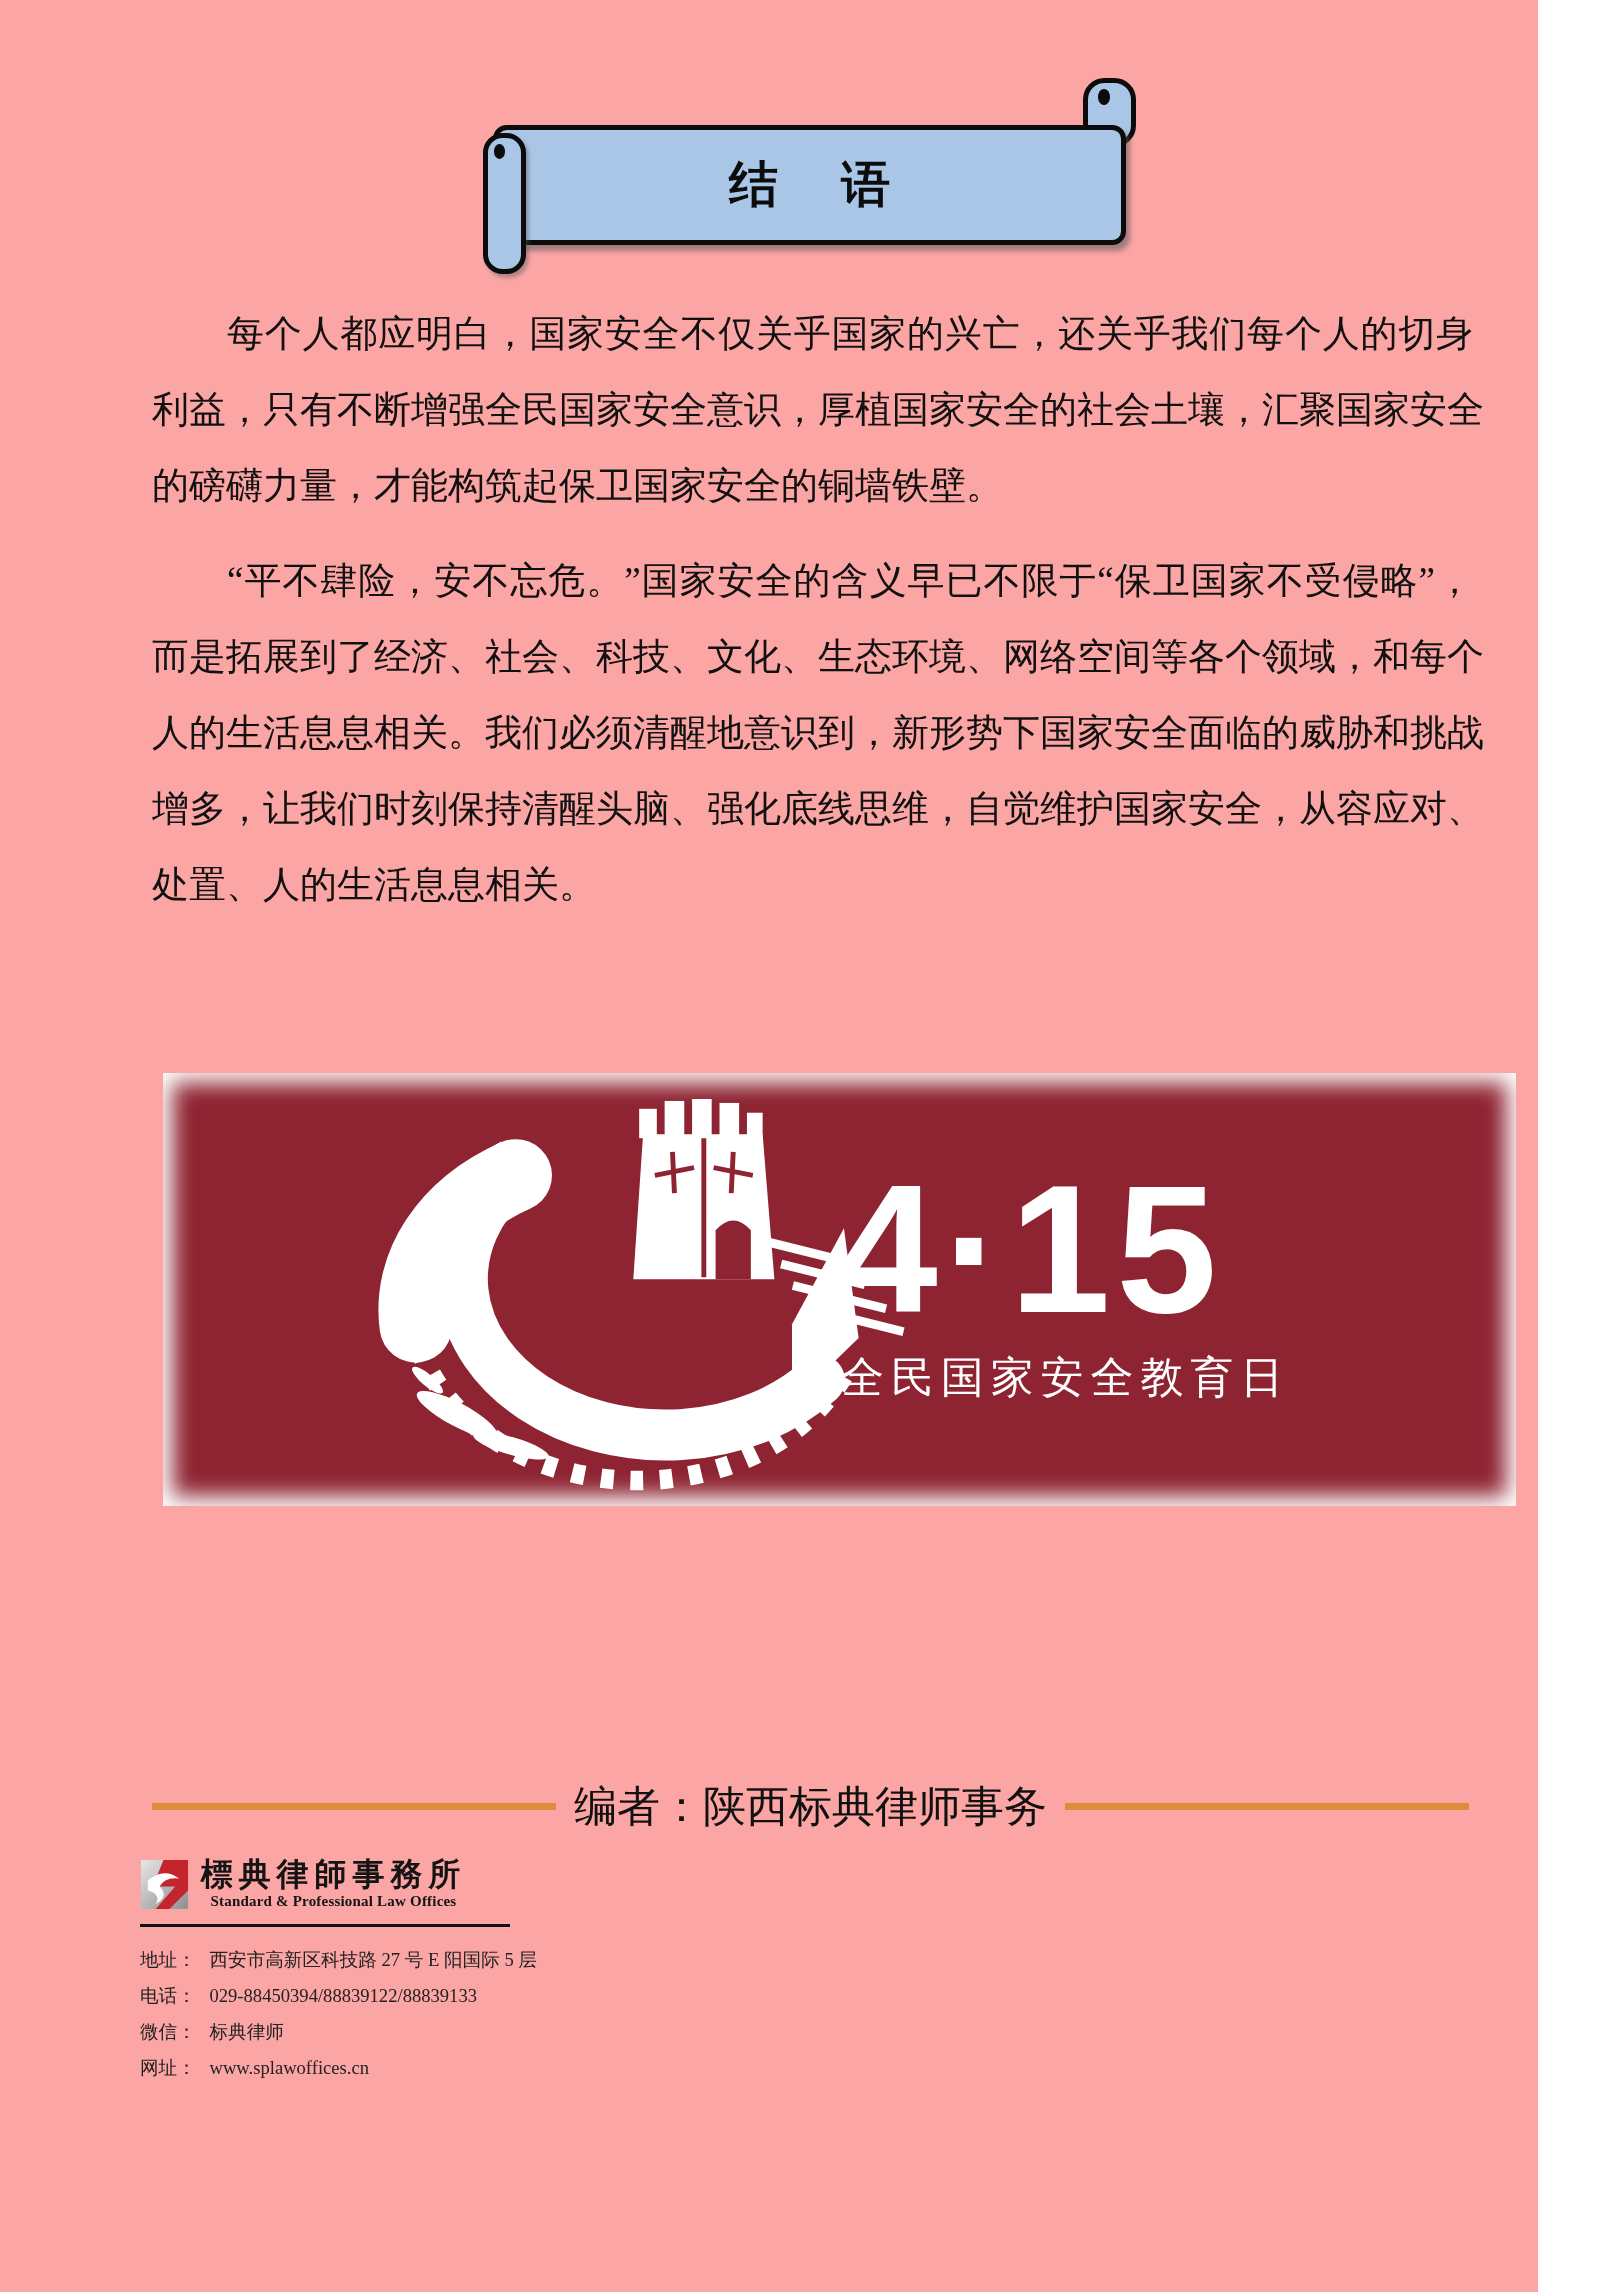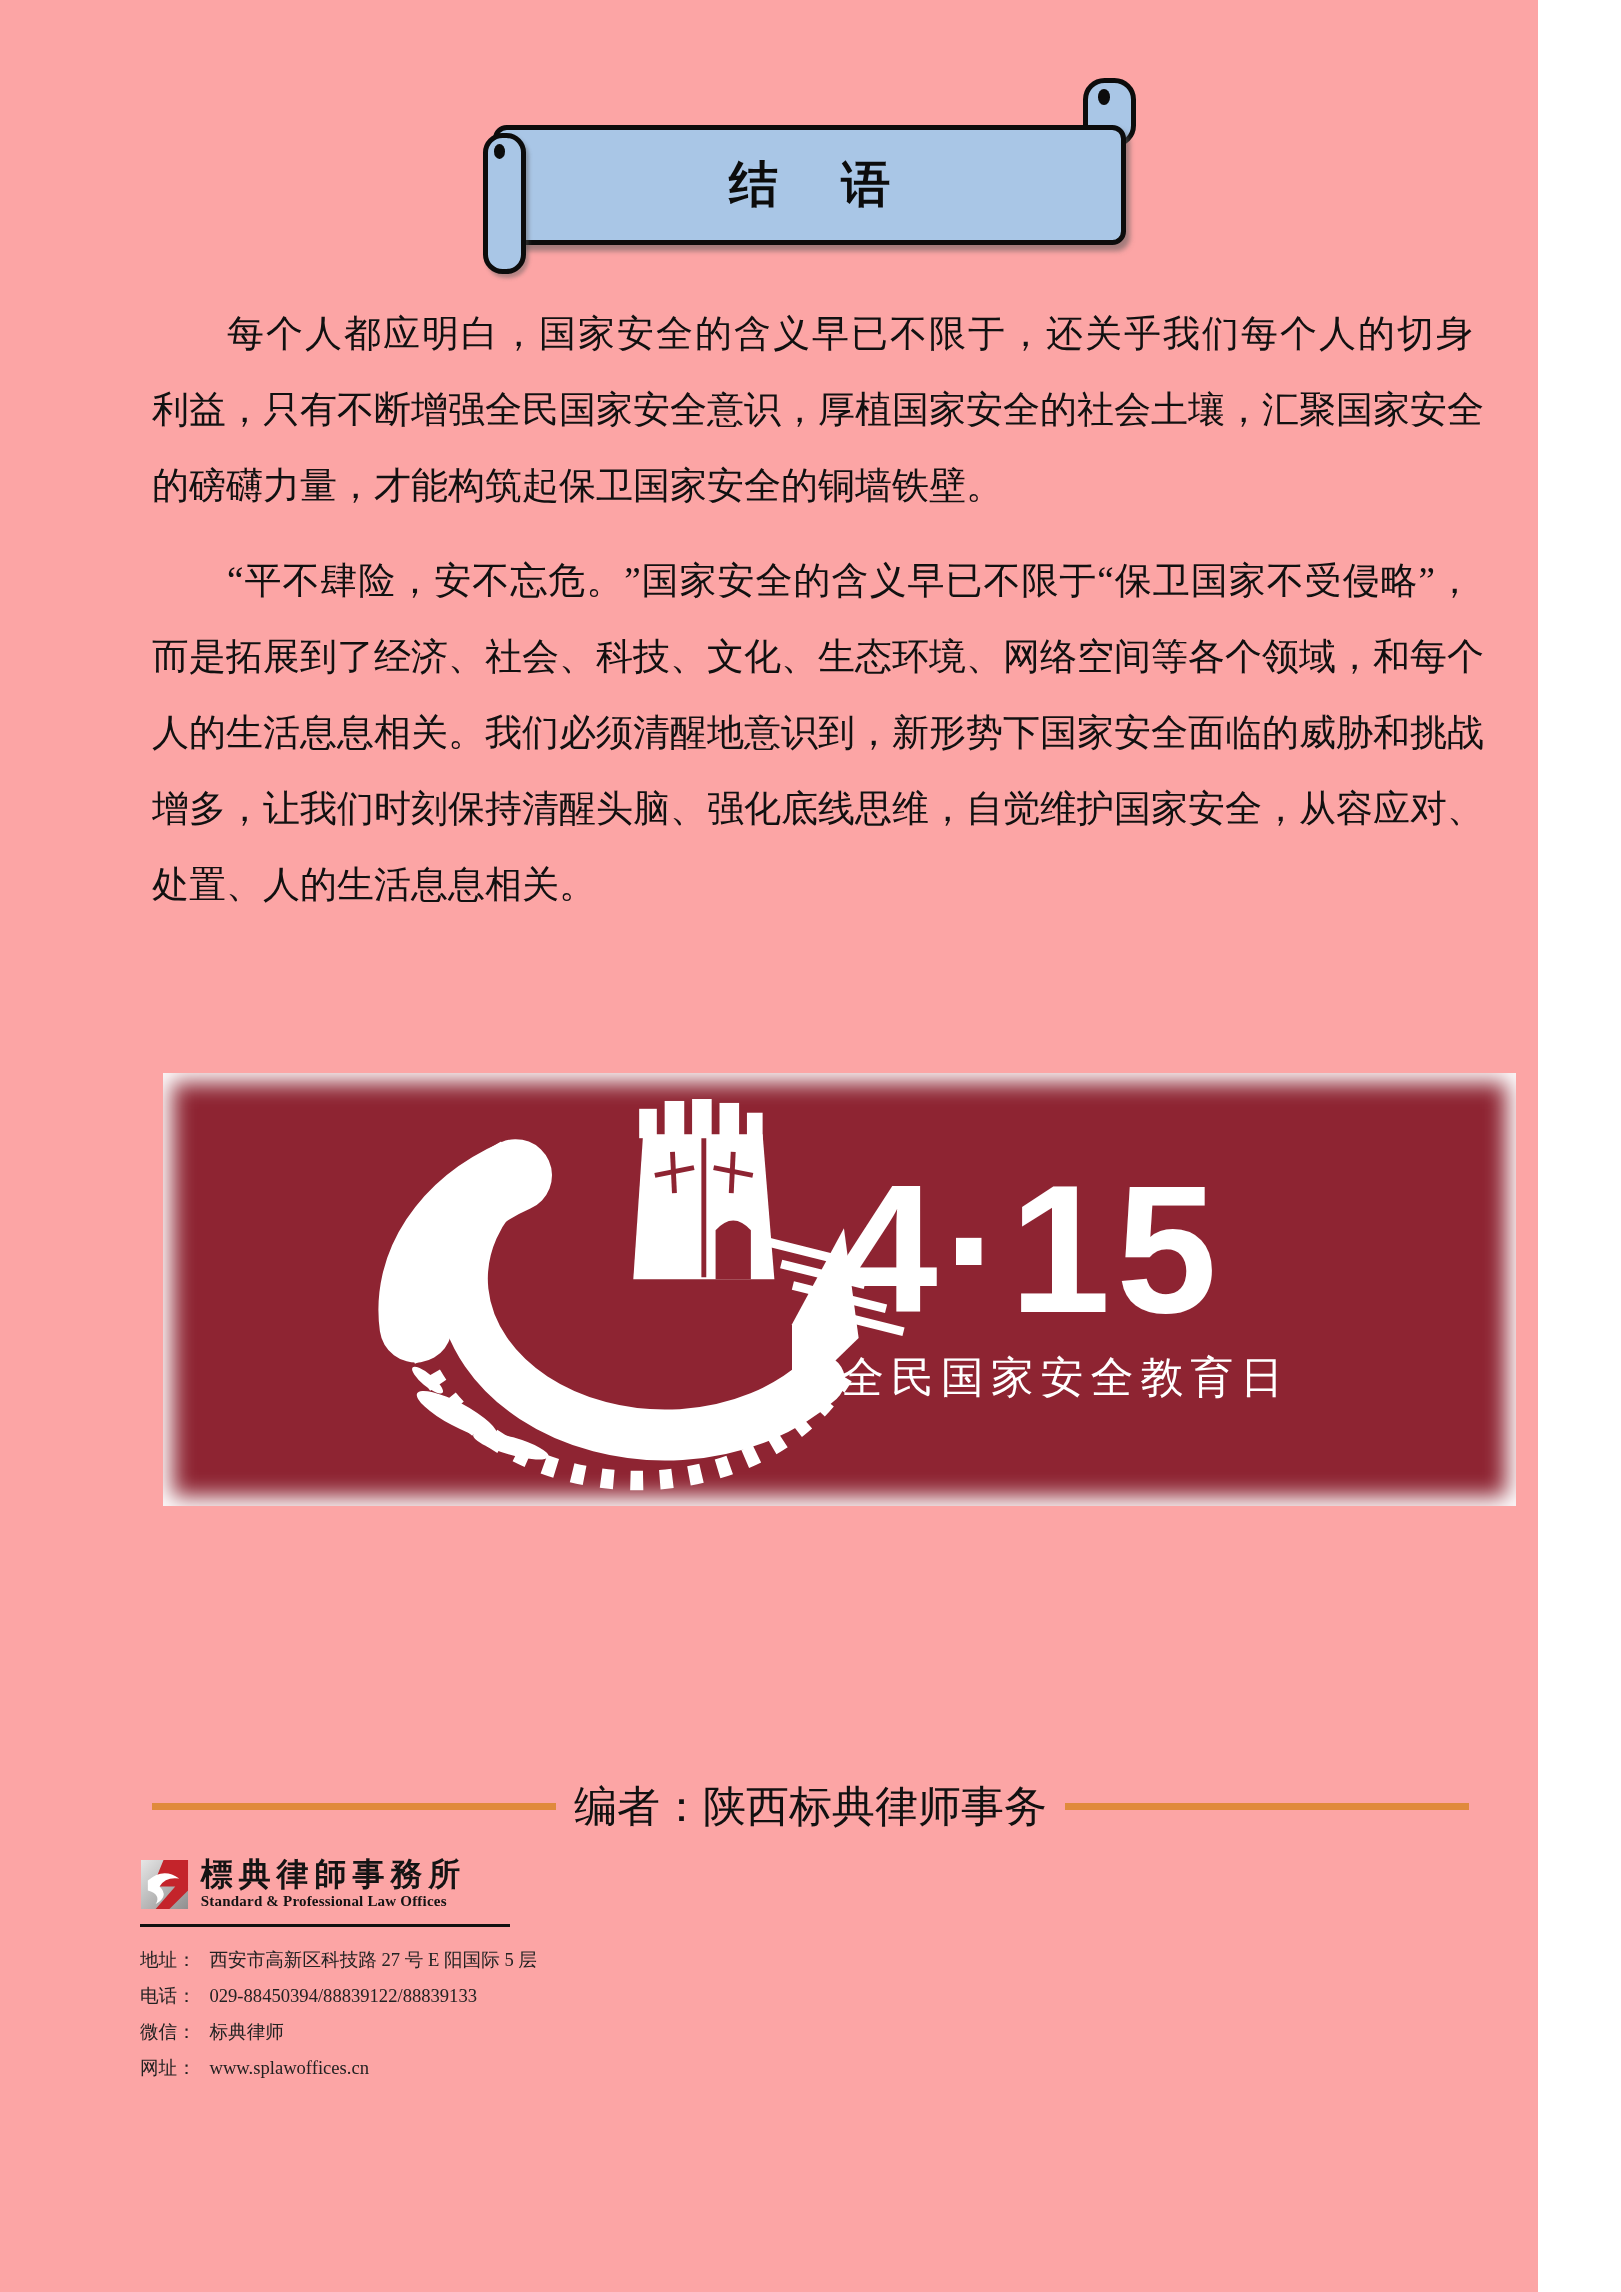--- a/index.html
+++ b/index.html
@@ -43,21 +43,21 @@
     font-weight:normal;font-size:43px;color:#fff;letter-spacing:6.9px;}
 
   
   .editor{position:absolute;left:0;top:1772px;width:1621px;height:69px;
     display:flex;align-items:center;justify-content:center;gap:18px;}
   .editor .oline{width:404px;height:6.9px;background:#e08a3c;}
   .editor .etext{font-size:43px;color:#111;}
 
   
   .firm{position:absolute;left:140px;top:1857px;width:588px;}
-  .firm .logorow{display:flex;align-items:flex-start;gap:11.8px;}
+  .firm .logorow{display:flex;align-items:flex-start;gap:11.8px;text-align:center;}
   .firm .mark{width:49px;height:55px;flex:0 0 auto;}
   .firm .nameblock{display:flex;flex-direction:column;}
   .firm .cn{font-size:32px;font-weight:bold;letter-spacing:5.9px;color:#141414;line-height:35px;}
   .firm .en{font-size:15px;font-weight:bold;color:#141414;letter-spacing:0.2px;line-height:19.6px;}
   .firm .rule{margin-top:11.8px;width:370px;height:2.9px;background:#111;}
   .contacts{margin-top:15.7px;}
   .contact-row{font-size:18.6px;line-height:36px;color:#222;}
   .contact-row .lab{margin-right:13.7px;}
 </style>
 </head>
@@ -72,21 +72,21 @@
     <div class="main">
       <span class="title">结 语</span>
     </div>
     <div class="roll-left">
         <div class="dot"></div>
       </div>
   </div>
 
   <div class="bodytext">
     <div class="para1">
-      <div class="para-line indent">每个人都应明白，国家安全的含义早已不限于，还关乎我们每个人的切身</div>
+      <div class="para-line indent">每个人都应明白，国家安全不仅关乎国家的兴亡，还关乎我们每个人的切身</div>
       <div class="para-line">利益，只有不断增强全民国家安全意识，厚植国家安全的社会土壤，汇聚国家安全</div>
       <div class="para-line last">的磅礴力量，才能构筑起保卫国家安全的铜墙铁壁。</div>
     </div>
     <div class="para2">
       <div class="para-line indent">“平不肆险，安不忘危。”国家安全的含义早已不限于“保卫国家不受侵略”，</div>
       <div class="para-line">而是拓展到了经济、社会、科技、文化、生态环境、网络空间等各个领域，和每个</div>
       <div class="para-line">人的生活息息相关。我们必须清醒地意识到，新形势下国家安全面临的威胁和挑战</div>
       <div class="para-line">增多，让我们时刻保持清醒头脑、强化底线思维，自觉维护国家安全，从容应对、</div>
       <div class="para-line last">处置、人的生活息息相关。</div>
     </div>

